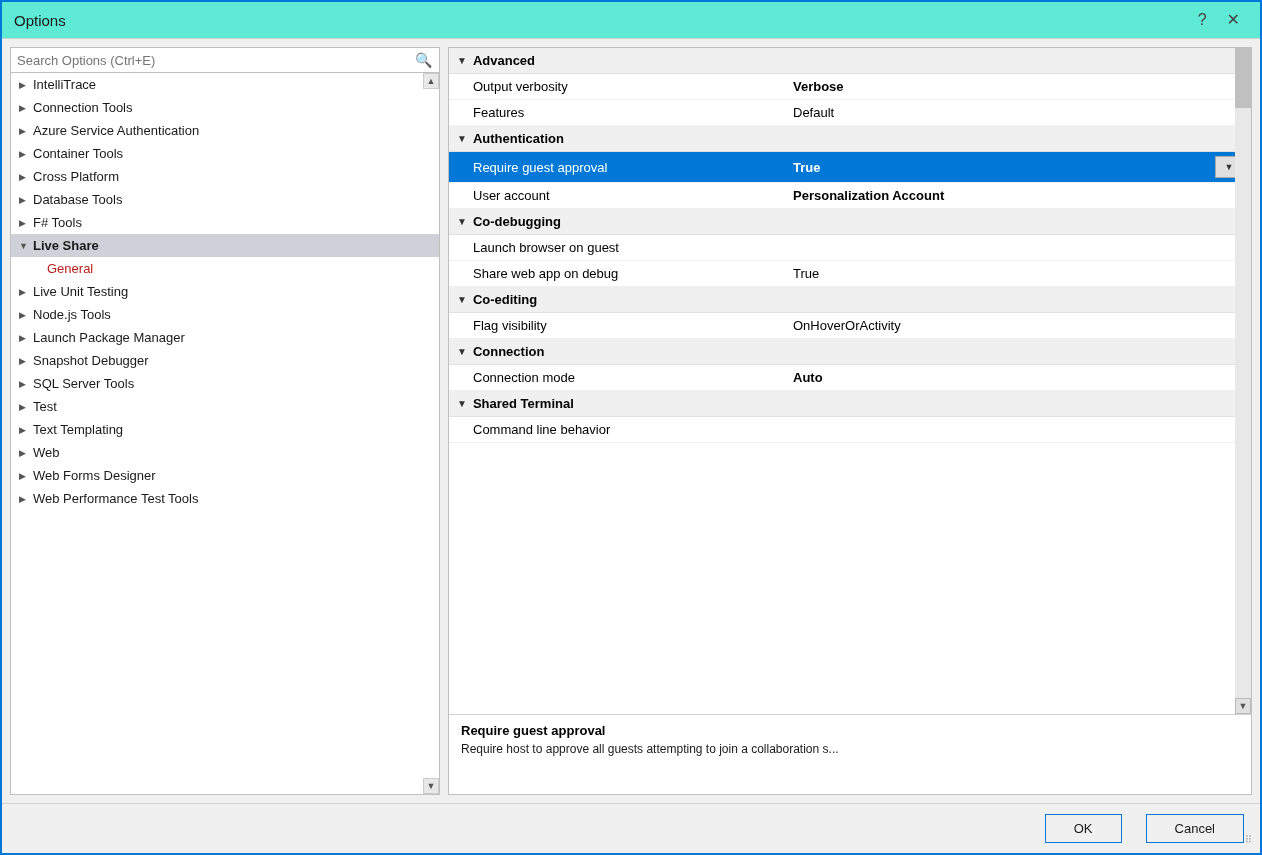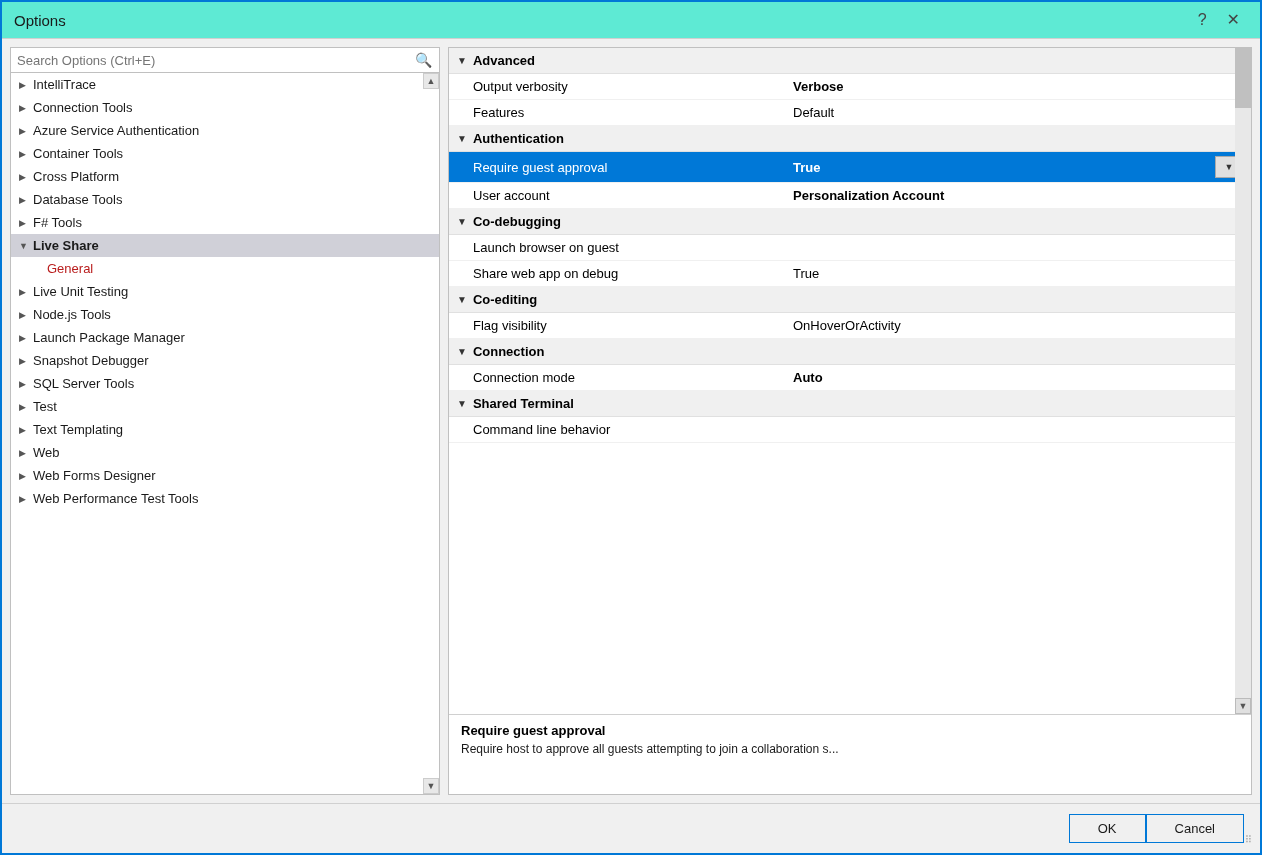--- a/index.html
+++ b/index.html
@@ -226,21 +226,21 @@
       margin-bottom: 4px;
     }
     .description-text {
       color: #1a1a1a;
       font-size: 12px;
     }
     .footer {
       padding: 10px 16px;
       display: flex;
       justify-content: flex-end;
-      gap: 0;
+      gap: 24px;
       flex-shrink: 0;
       background: #f0f0f0;
       border-top: 1px solid #d0d0d0;
     }
     .footer-btn {
       padding: 6px 28px;
       font-size: 13px;
       cursor: pointer;
       background: #f0f0f0;
       border: 1px solid #0078d7;

